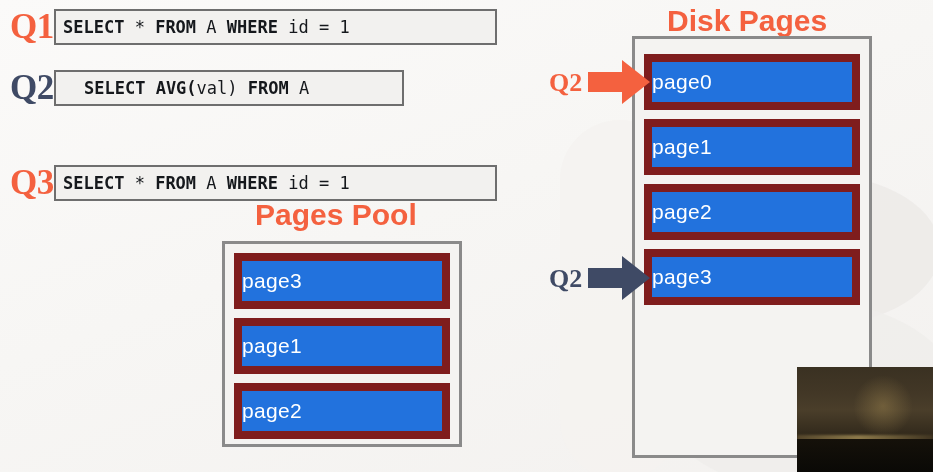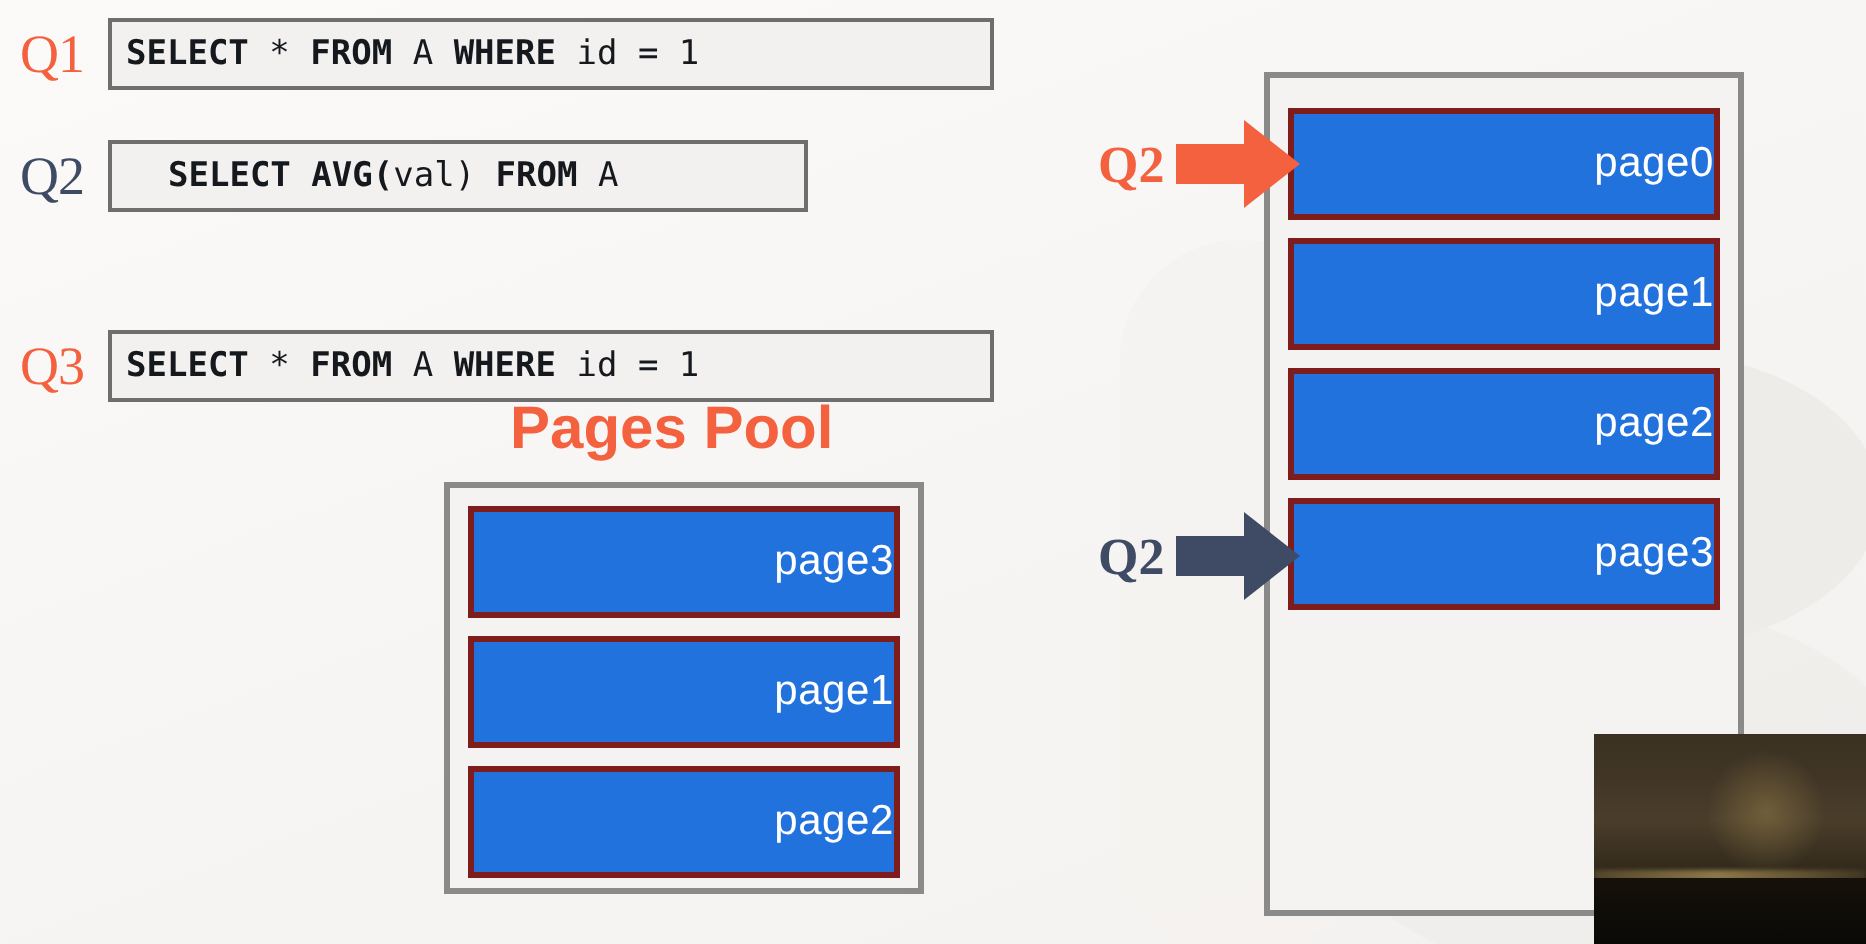--- a/index.html
+++ b/index.html
@@ -34,22 +34,22 @@
 
   
   .query-row {
     position: absolute;
     display: flex;
     align-items: center;
     height: 40px;
   }
   .q-label {
     width: 44px;
-    font-size: 27px;
-    font-weight: normal;
+    font-size: 35px;
+    font-weight: bold;
     font-family: "Liberation Serif", serif;
     letter-spacing: -0.5px;
   }
   .q-orange { color: #f4613f; }
   .q-navy { color: #3f4a65; }
 
   .sql-box {
     background: #f2f1ef;
     border: 2px solid #6e6e6e;
     height: 36px;
@@ -79,25 +79,25 @@
   
   .pool-box {
     position: absolute;
     border: 3px solid #8a8a8a;
     background: #f4f3f1;
     box-sizing: border-box;
   }
   .page-block {
     position: absolute;
     background: #2272dd;
-    border: 3px solid #7f1d1d;
+    border: 8px solid #7f1d1d;
     box-sizing: border-box;
     display: flex;
     align-items: center;
-    justify-content: flex-end;
+    justify-content: flex-start;
     color: #ffffff;
     font-size: 21px;
     letter-spacing: .3px;
   }
 
   
   .arrow {
     position: absolute;
     width: 62px;
     height: 44px;
@@ -177,20 +177,21 @@
   <div class="page-block" style="left:234px; top:253px; width:216px; height:56px;">
     <span>page3</span>
   </div>
   <div class="page-block" style="left:234px; top:318px; width:216px; height:56px;">
     <span>page1</span>
   </div>
   <div class="page-block" style="left:234px; top:383px; width:216px; height:56px;">
     <span>page2</span>
   </div>
 
+  <div class="section-title" style="left:667px; top:4px;">Disk Pages</div>
 
   <div class="pool-box" style="left:632px; top:36px; width:240px; height:422px;"></div>
 
   <div class="page-block" style="left:644px; top:54px; width:216px; height:56px;">
     <span>page0</span>
   </div>
   <div class="page-block" style="left:644px; top:119px; width:216px; height:56px;">
     <span>page1</span>
   </div>
   <div class="page-block" style="left:644px; top:184px; width:216px; height:56px;">

